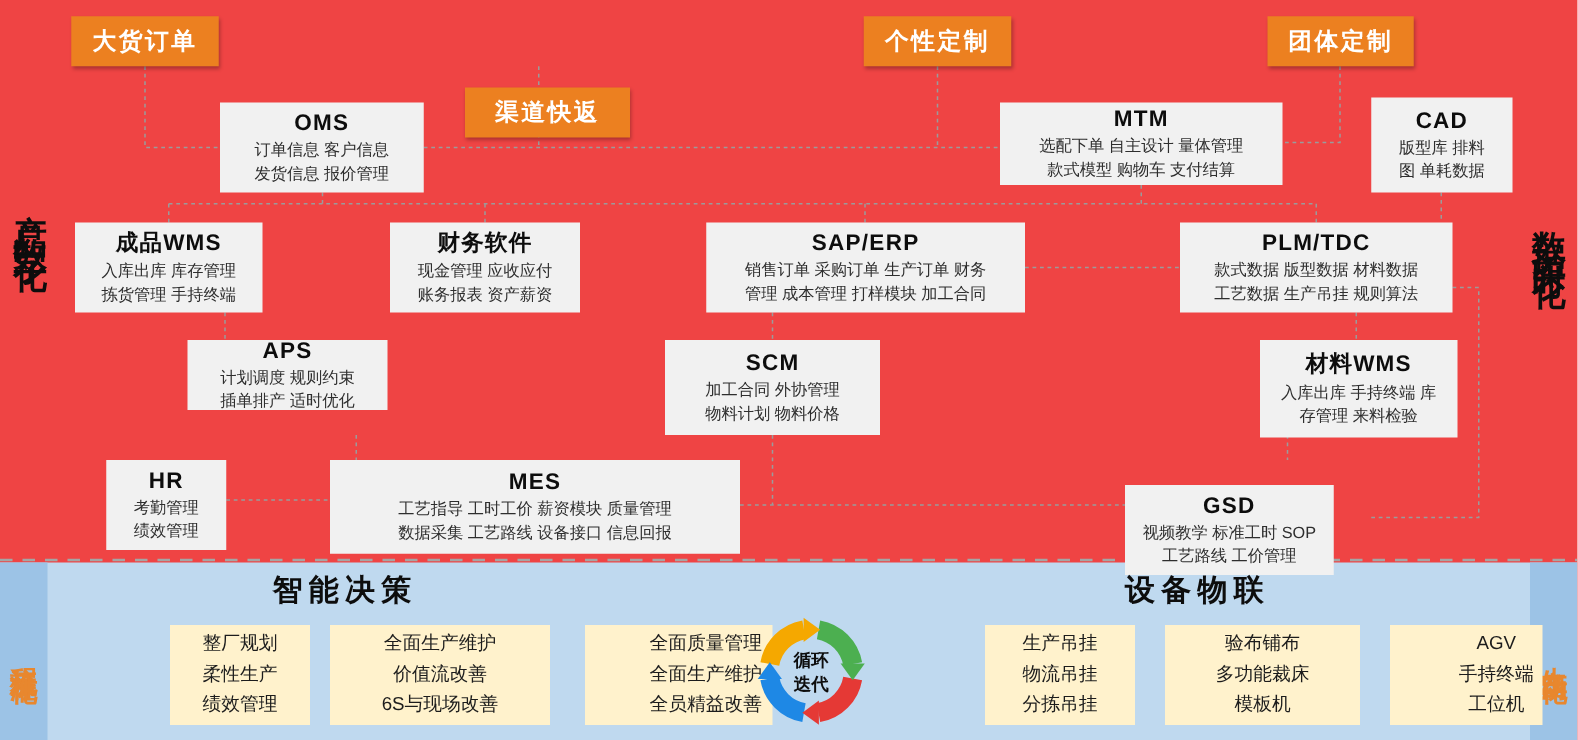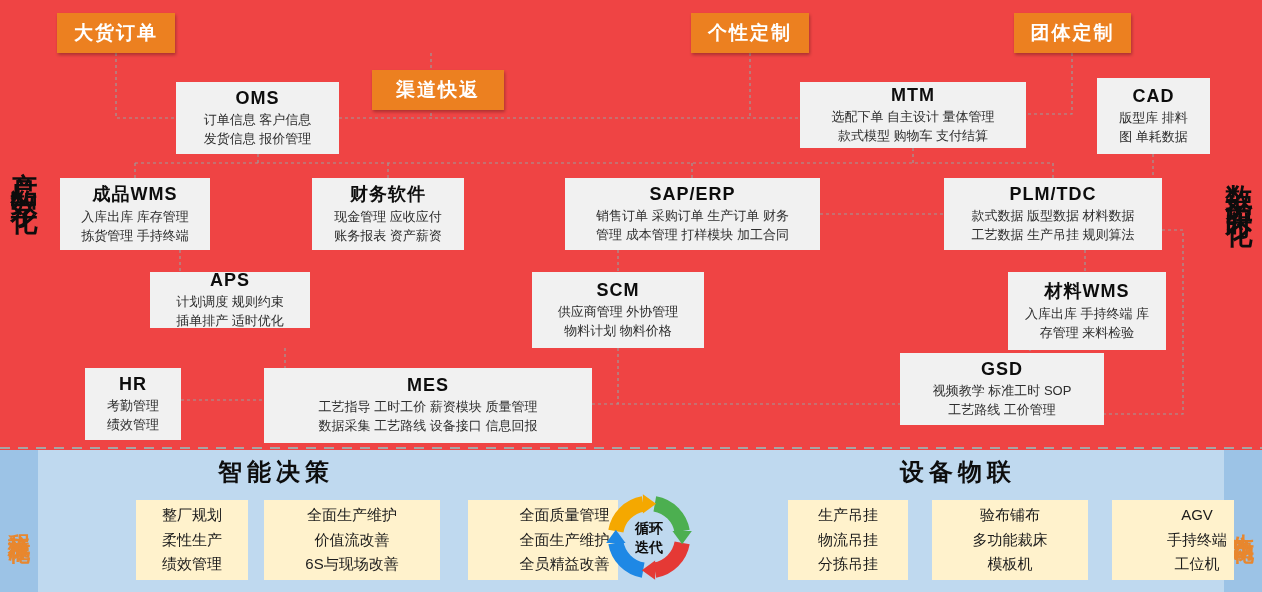--- a/index.html
+++ b/index.html
@@ -131,21 +131,21 @@
   </div>
 
   <div class="sys" style="left:150px; top:272px; width:160px; height:56px;">
     <div class="sys-title">APS</div>
     <div class="sys-line">计划调度 规则约束</div>
     <div class="sys-line">插单排产 适时优化</div>
   </div>
 
   <div class="sys" style="left:532px; top:272px; width:172px; height:76px;">
     <div class="sys-title">SCM</div>
-    <div class="sys-line">供应商管理 外协管理</div>
+    <div class="sys-line">加工合同 外协管理</div>
     <div class="sys-line">物料计划 物料价格</div>
   </div>
 
   <div class="sys" style="left:1008px; top:272px; width:158px; height:78px;">
     <div class="sys-title">材料WMS</div>
     <div class="sys-line">入库出库 手持终端 库</div>
     <div class="sys-line">存管理 来料检验</div>
   </div>
 
   <div class="sys" style="left:85px; top:368px; width:96px; height:72px;">
@@ -153,21 +153,21 @@
     <div class="sys-line">考勤管理</div>
     <div class="sys-line">绩效管理</div>
   </div>
 
   <div class="sys" style="left:264px; top:368px; width:328px; height:75px;">
     <div class="sys-title">MES</div>
     <div class="sys-line">工艺指导 工时工价 薪资模块 质量管理</div>
     <div class="sys-line">数据采集 工艺路线 设备接口 信息回报</div>
   </div>
 
-  <div class="sys" style="left:900px; top:353px; width:204px; height:72px;">
+  <div class="sys" style="left:900px; top:388px; width:167px; height:72px;">
     <div class="sys-title">GSD</div>
     <div class="sys-line">视频教学 标准工时 SOP</div>
     <div class="sys-line">工艺路线 工价管理</div>
   </div>
 
   <div class="band"></div>
 
   <div class="strip" style="left:0;">
     <div class="strip-text">流程标准化</div>
   </div>

